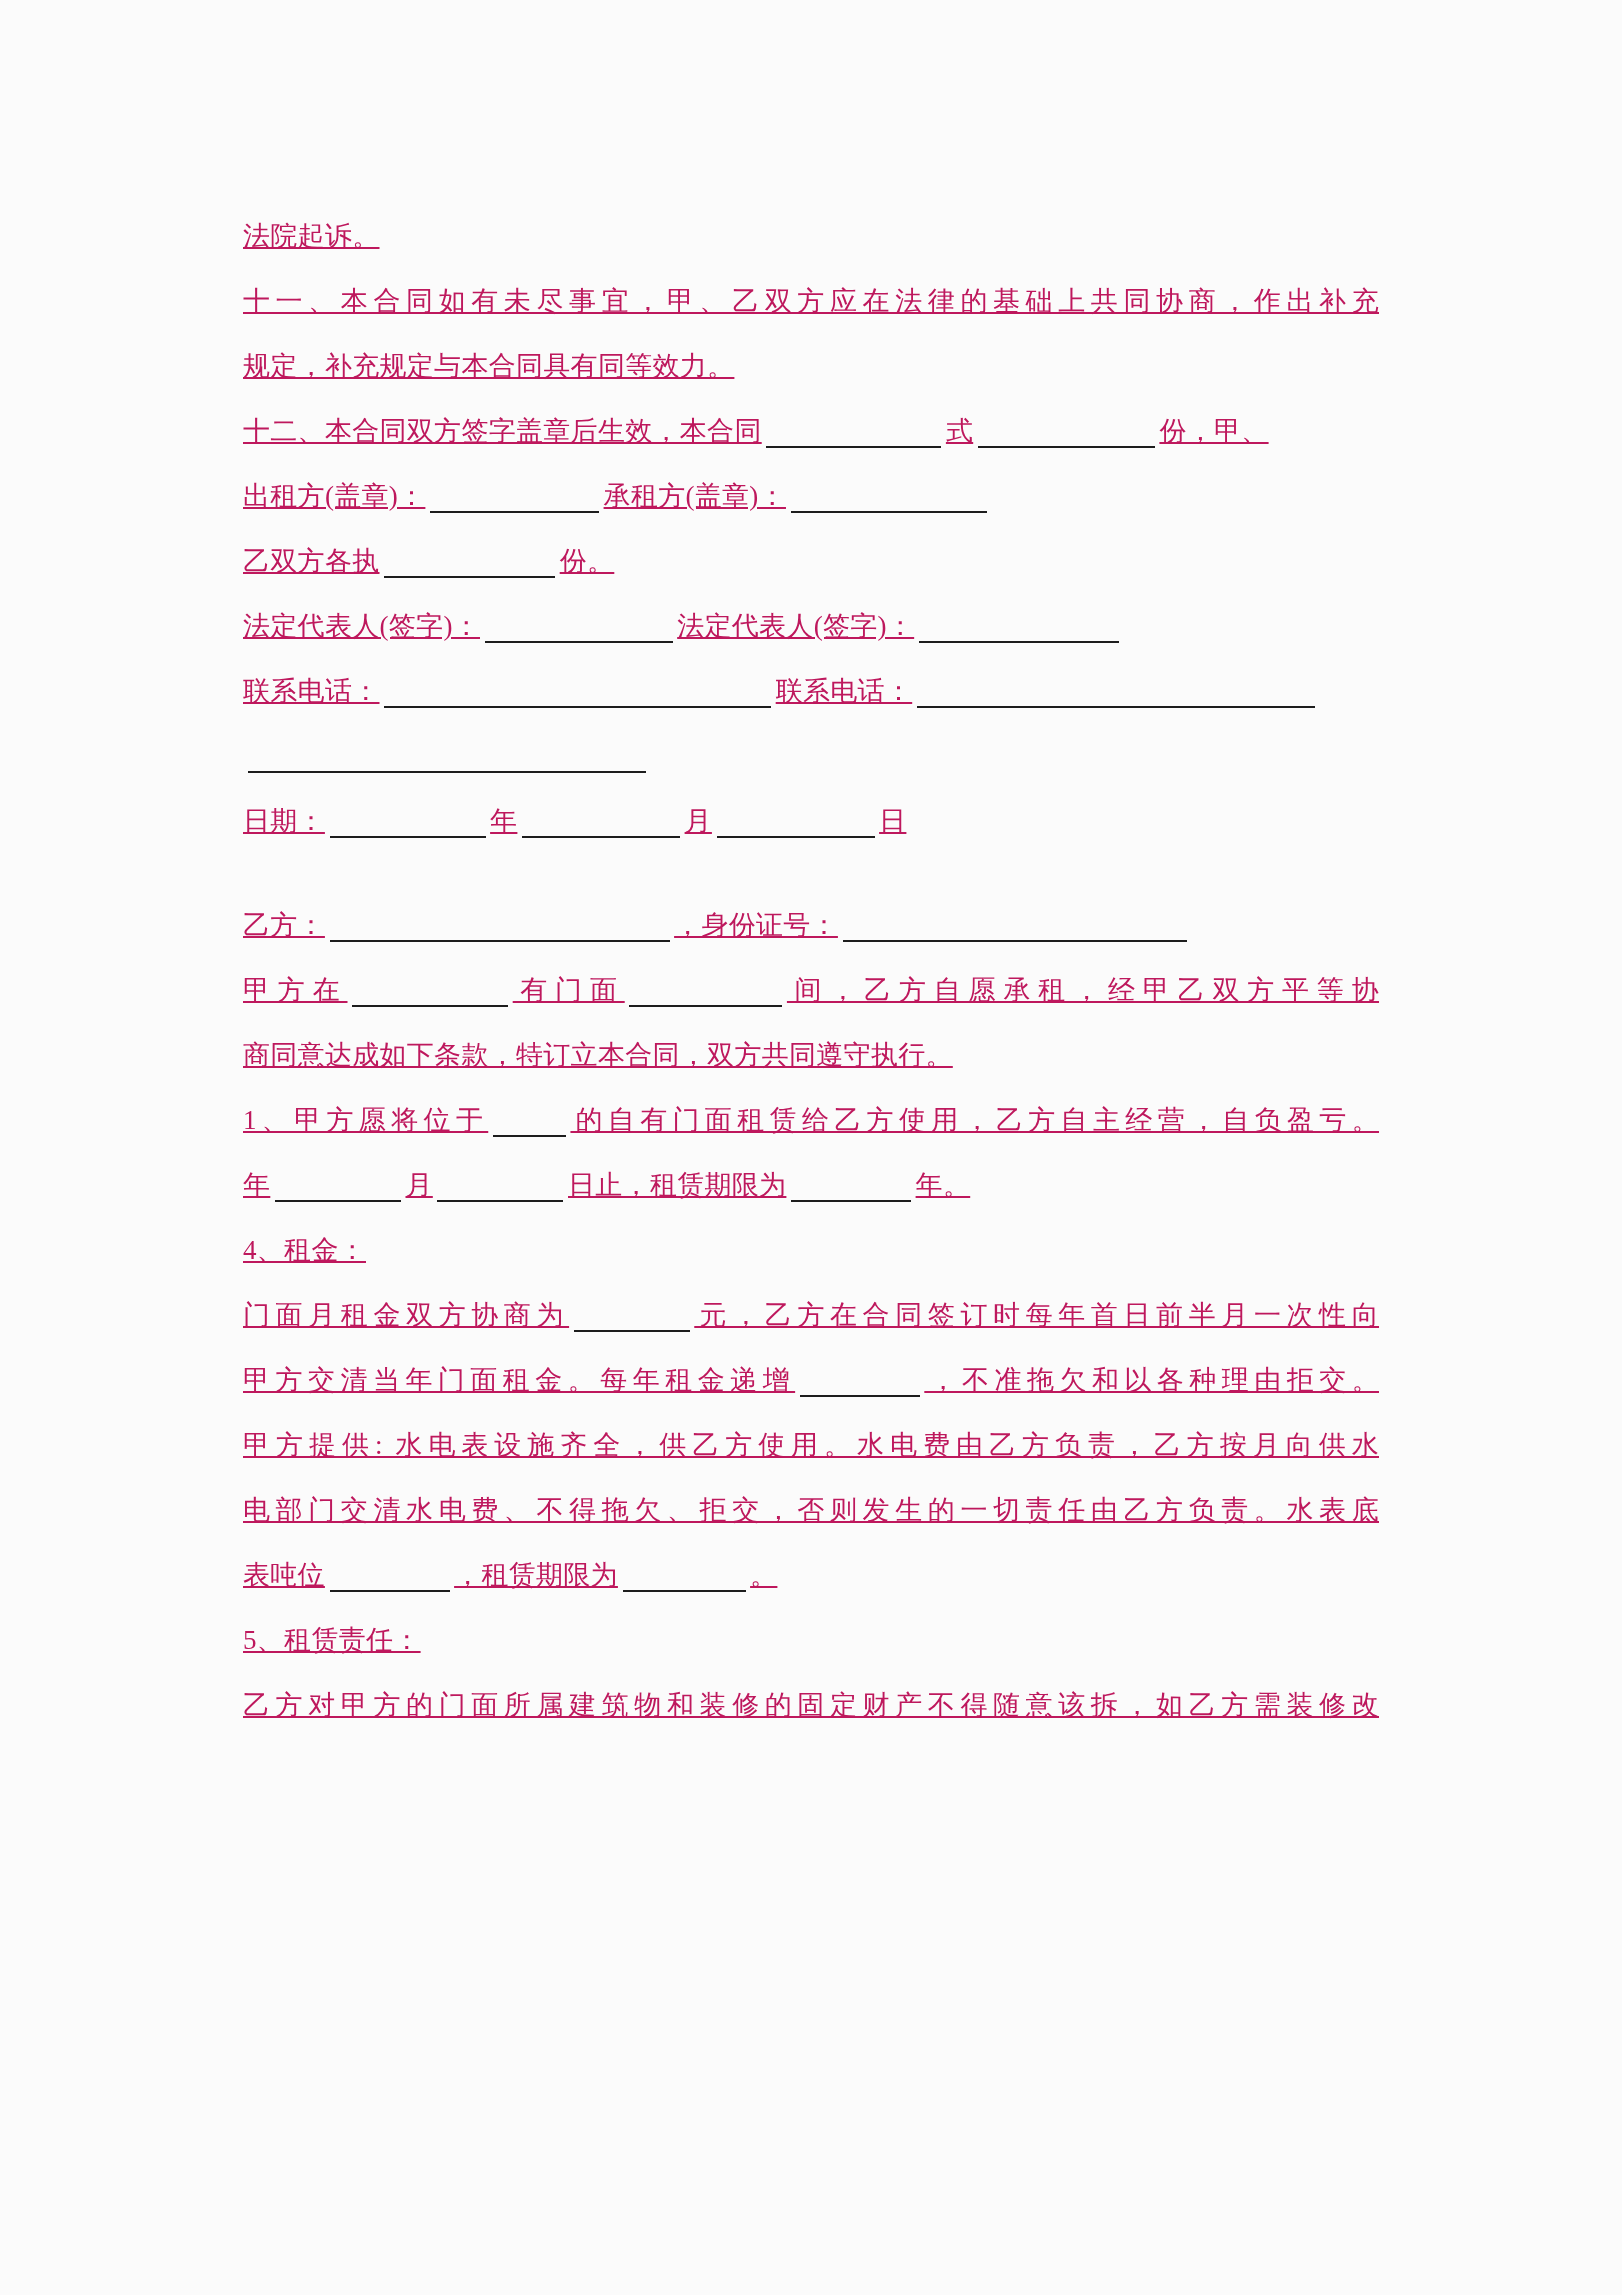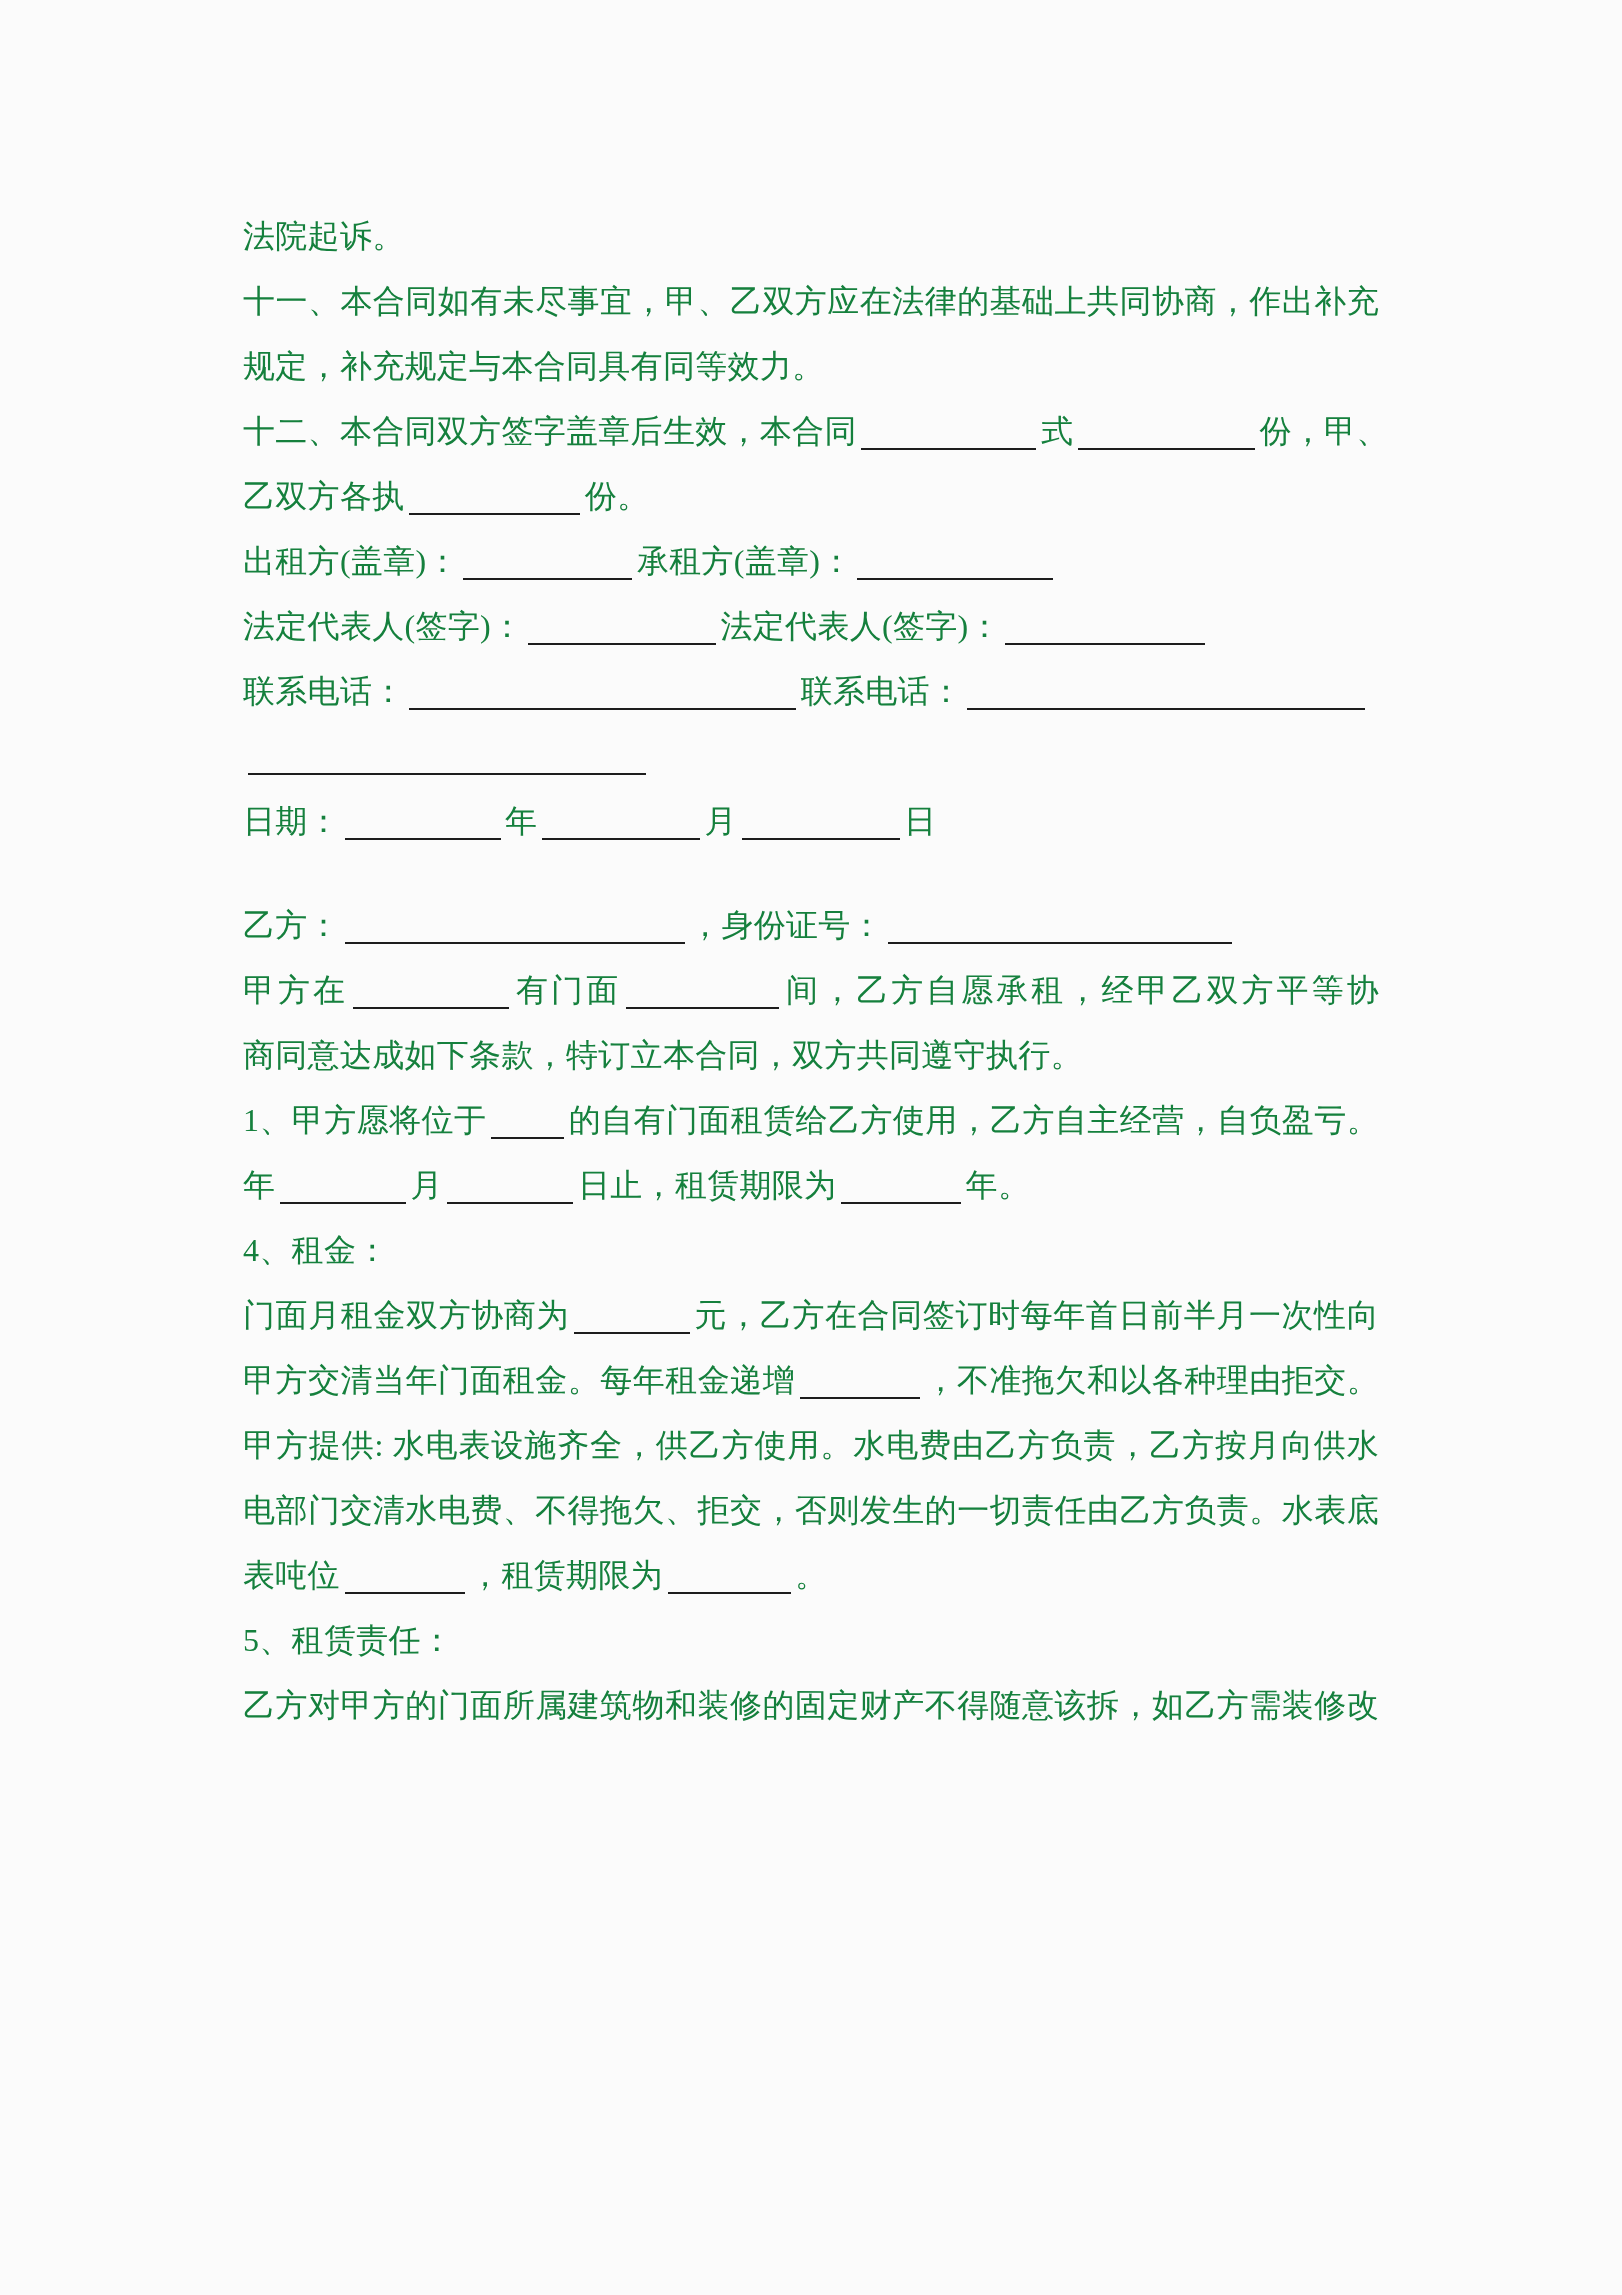--- a/index.html
+++ b/index.html
@@ -19,24 +19,25 @@
     top: 0;
     width: 1623px;
     height: 2295px;
     background: #fbfbfb;
   }
   .content {
     position: absolute;
     left: 243px;
     top: 204px;
     width: 1136px;
-    color: #15803d;
+    color: #be185d;
     font-family: "Liberation Serif", "DejaVu Serif", serif;
-    font-size: 32px;
+    font-size: 27px;
     line-height: 65px;
+    text-decoration: underline;
   }
   .line {
     white-space: nowrap;
     height: 65px;
   }
   .line.j {
     white-space: normal;
     text-align: justify;
     text-align-last: justify;
   }
@@ -56,22 +57,22 @@
 </style>
 </head>
 <body>
 
 <div class="page">
   <main class="content" id="doc">
       <div class="line"><span class="t">法院起诉。</span></div>
       <div class="line j"><span class="t">十一、本合同如有未尽事宜，甲、乙双方应在法律的基础上共同协商，作出补充</span></div>
       <div class="line"><span class="t">规定，补充规定与本合同具有同等效力。</span></div>
       <div class="line"><span class="t">十二、本合同双方签字盖章后生效，本合同</span><span class="blank" style="width: 175px;"></span><span class="t">式</span><span class="blank" style="width: 177px;"></span><span class="t">份，甲、</span></div>
+      <div class="line"><span class="t">出租方(盖章)：</span><span class="blank" style="width: 169px;"></span><span class="t">承租方(盖章)：</span><span class="blank" style="width: 196px;"></span></div>
       <div class="line"><span class="t">乙双方各执</span><span class="blank" style="width: 171px;"></span><span class="t">份。</span></div>
-      <div class="line"><span class="t">出租方(盖章)：</span><span class="blank" style="width: 169px;"></span><span class="t">承租方(盖章)：</span><span class="blank" style="width: 196px;"></span></div>
       <div class="line"><span class="t">法定代表人(签字)：</span><span class="blank" style="width: 188px;"></span><span class="t">法定代表人(签字)：</span><span class="blank" style="width: 200px;"></span></div>
       <div class="line"><span class="t">联系电话：</span><span class="blank" style="width: 387px;"></span><span class="t">联系电话：</span><span class="blank" style="width: 398px;"></span></div>
       <div class="line"><span class="blank" style="width: 398px;"></span></div>
       <div class="line"><span class="t">日期：</span><span class="blank" style="width: 156px;"></span><span class="t">年</span><span class="blank" style="width: 158px;"></span><span class="t">月</span><span class="blank" style="width: 158px;"></span><span class="t">日</span></div>
       <div class="gap-line"></div>
       <div class="line"><span class="t">乙方：</span><span class="blank" style="width: 340px;"></span><span class="t">，身份证号：</span><span class="blank" style="width: 344px;"></span></div>
       <div class="line j"><span class="t">甲方在</span><span class="blank" style="width: 156px;"></span><span class="t">有门面</span><span class="blank" style="width: 153px;"></span><span class="t">间，乙方自愿承租，经甲乙双方平等协</span></div>
       <div class="line"><span class="t">商同意达成如下条款，特订立本合同，双方共同遵守执行。</span></div>
       <div class="line j"><span class="t">1、甲方愿将位于</span><span class="blank" style="width: 73px;"></span><span class="t">的自有门面租赁给乙方使用，乙方自主经营，自负盈亏。</span></div>
       <div class="line"><span class="t">年</span><span class="blank" style="width: 126px;"></span><span class="t">月</span><span class="blank" style="width: 126px;"></span><span class="t">日止，租赁期限为</span><span class="blank" style="width: 120px;"></span><span class="t">年。</span></div>

